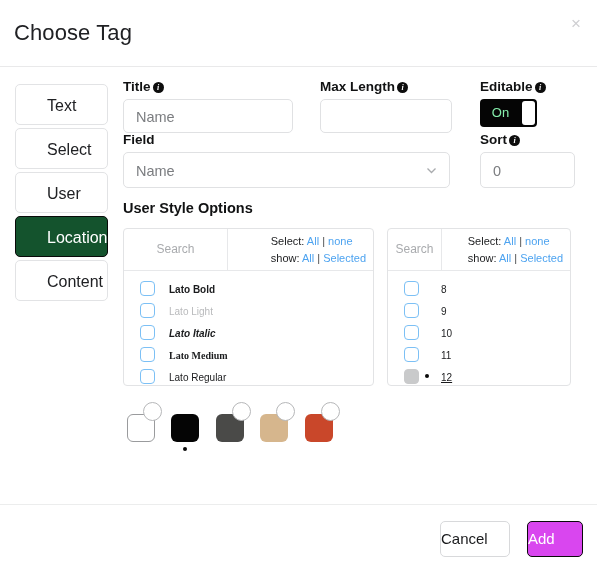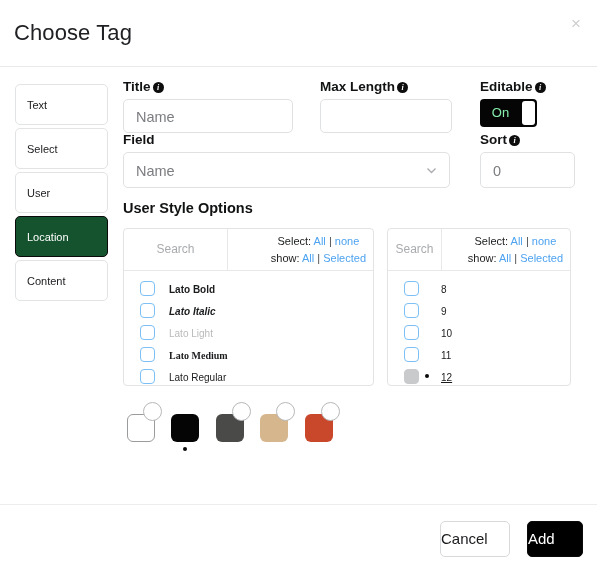--- a/index.html
+++ b/index.html
@@ -65,22 +65,22 @@
     left: 15px;
     top: 17px;
     width: 93px;
   }
   .tab {
     height: 41px;
     line-height: 41px;
     border: 1px solid #e2e3e5;
     border-radius: 5px;
     margin-bottom: 3px;
-    padding-left: 11px;
-    font-size: 11px;
+    padding-left: 31px;
+    font-size: 16px;
     color: #202124;
     background: #ffffff;
     box-sizing: border-box;
     cursor: pointer;
   }
   .tab.active {
     background: #14532d;
     color: #ffffff;
     border-color: #0a0a0a;
   }
@@ -225,21 +225,21 @@
     border-right: 1px solid #e7e8ea;
     box-sizing: border-box;
     cursor: text;
   }
   .panel-left  .panel-search { width: 104px; }
   .panel-right .panel-search { width: 54px; }
 
   .panel-links {
     position: absolute;
     right: 7px; top: 4px;
-    text-align: center;
+    text-align: left;
     font-size: 11px;
     color: #1b1c1e;
     line-height: 17px;
   }
   .panel-links a {
     color: #4da3f0;
     text-decoration: none;
     cursor: pointer;
   }
   .sep { color: #4a4b4d; }
@@ -358,21 +358,21 @@
   .btn-cancel {
     right: 87px;
     width: 70px;
     border: 1px solid #d8d9db;
     background: #ffffff;
     color: #191a1c;
   }
   .btn-add {
     right: 14px;
     width: 56px;
-    background: #000000;
+    background: #d946ef;
     color: #ffffff;
     border: 1px solid #0a0a0a;
   }
 </style>
 </head>
 <body>
 
 <div class="modal">
 
   <div class="modal-header">
@@ -450,22 +450,22 @@
               <div>
                 <span>show:</span>
                 <a>All</a>
                 <span class="sep">|</span>
                 <a>Selected</a>
               </div>
             </div>
           </div>
           <div class="opt-list">
             <div class="opt-row"><span class="cbx"></span><span class="opt-text w-bold">Lato Bold</span></div>
+            <div class="opt-row"><span class="cbx"></span><span class="opt-text w-light">Lato Light</span></div>
             <div class="opt-row"><span class="cbx"></span><span class="opt-text w-italic">Lato Italic</span></div>
-            <div class="opt-row"><span class="cbx"></span><span class="opt-text w-light">Lato Light</span></div>
             <div class="opt-row"><span class="cbx"></span><span class="opt-text w-medium">Lato Medium</span></div>
             <div class="opt-row"><span class="cbx"></span><span class="opt-text w-regular">Lato Regular</span></div>
           </div>
         </div>
 
         <div class="panel panel-right">
           <div class="panel-head">
             <div class="panel-search">Search</div>
             <div class="panel-links">
               <div>

